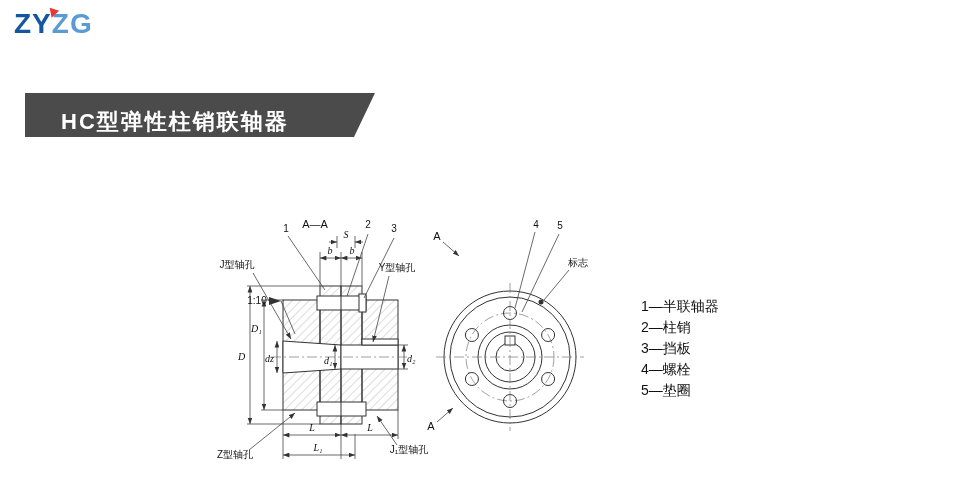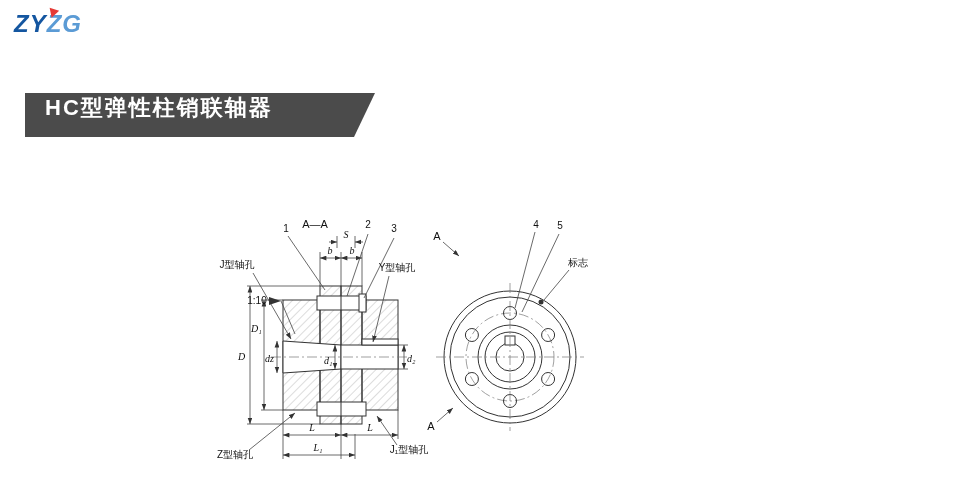--- a/index.html
+++ b/index.html
@@ -1,31 +1,31 @@
 <!DOCTYPE html>
 <html><head>
 <meta charset="utf-8">
 <style>
   html,body{margin:0;padding:0;background:#fff;}
   .page{position:relative;width:963px;height:484px;background:#ffffff;overflow:hidden;
         font-family:"Liberation Sans",sans-serif;color:#222;}
 
   
-  .logo{position:absolute;left:14px;top:4px;font-style:italic;font-weight:bold;
-        font-size:24px;letter-spacing:1px;line-height:40px;text-align:center;}
+  .logo{position:absolute;left:14px;top:4px;font-weight:bold;
+        font-size:28px;letter-spacing:1px;line-height:40px;text-align:center;}
   .logo .zy{color:#1456a0;}
   .logo .zg{color:#5b9bd5;}
   .logo-accent{position:absolute;left:48px;top:9px;width:0;height:0;
         border-left:5px solid transparent;border-right:5px solid transparent;
         border-top:9px solid #e53935;transform:rotate(18deg);}
 
   
   .banner{position:absolute;left:25px;top:93px;width:350px;height:44px;background:#4b4b4b;
         clip-path:polygon(0 0,100% 0,94% 100%,0 100%);
-        display:flex;align-items:flex-start;padding-left:20px;box-sizing:border-box;}
+        display:flex;align-items:flex-end;padding-left:36px;box-sizing:border-box;}
   .banner h1{margin:0;font-size:22px;font-weight:bold;color:#ffffff;letter-spacing:2px;
         font-family:"Liberation Sans",sans-serif;}
 
   
   .desc{position:absolute;left:22px;top:162px;width:922px;margin:0;font-size:14px;
         line-height:24px;color:#1a1a1a;text-indent:28px;}
   .desc b{font-weight:bold;}
 
   
   .drawing{position:absolute;left:185px;top:212px;width:520px;height:268px;}
@@ -184,14 +184,21 @@
       <text class="t" x="375" y="17" text-anchor="middle">5</text>
       <line class="dim" x1="374" y1="22" x2="337" y2="100"></line>
 
       <text class="tb" x="252" y="28" text-anchor="middle">A</text>
       <line class="dim" x1="258" y1="30" x2="274" y2="44" marker-end="url(#arrE)"></line>
       <text class="tb" x="246" y="218" text-anchor="middle">A</text>
       <line class="dim" x1="252" y1="210" x2="268" y2="196" marker-end="url(#arrE)"></line>
     </g>
   </svg>
 
+  <div class="legend">
+    <div>1—半联轴器</div>
+    <div>2—柱销</div>
+    <div>3—挡板</div>
+    <div>4—螺栓</div>
+    <div>5—垫圈</div>
+  </div>
 
 </div>
 
 </body></html>

